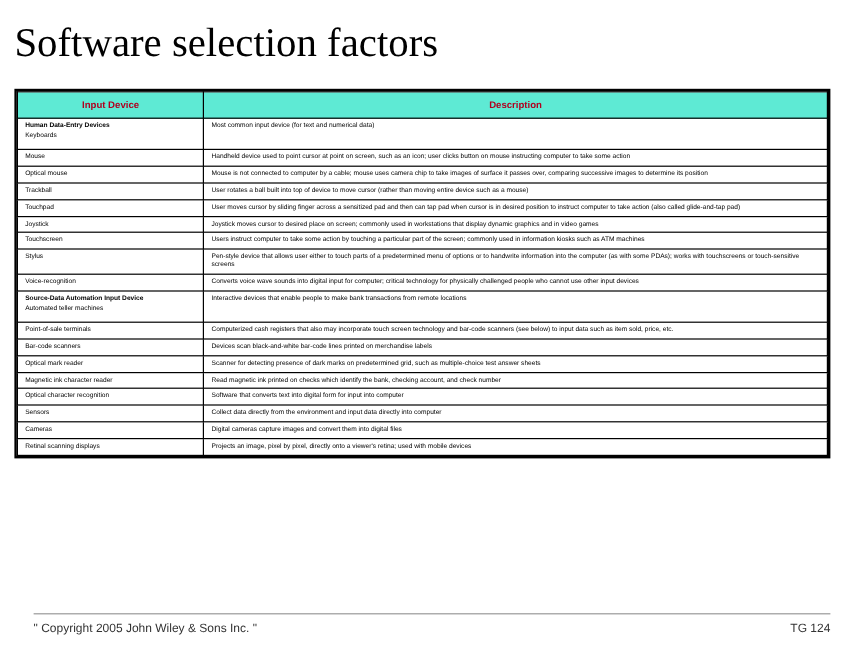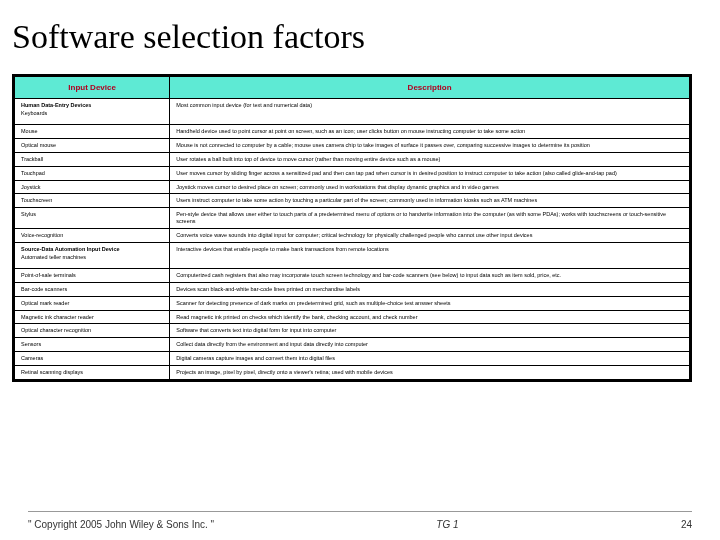--- a/index.html
+++ b/index.html
@@ -10,21 +10,21 @@
   table { width: 100%; border-collapse: collapse; table-layout: fixed; }
   col.c1 { width: 23%; }
   col.c2 { width: 77%; }
   th, td { border: 1px solid #000; padding: 3px 6px; vertical-align: top; }
   thead th { background: #5eead4; color: #b00020; font-weight: 700; font-size: 8px; font-family: Arial, Helvetica, sans-serif; text-align: center; padding: 6px 4px; }
   tbody td { font-size: 5.5px; font-family: Arial, Helvetica, sans-serif; line-height: 1.25; color: #000; }
   td .section-hd { font-weight: 700; font-size: 5.5px; display: block; margin-bottom: 1px; }
   td .item-name { font-weight: 400; }
   .footer { position: absolute; left: 0; right: 0; bottom: 10px; display: flex; align-items: center; font-size: 10px; font-family: Arial, Helvetica, sans-serif; color: #333; padding: 0 28px; }
   .footer .copy { flex: 0 0 auto; }
-  .footer .mid { flex: 1 1 auto; text-align: center; font-style: italic; }
+  .footer .mid { flex: 1 1 auto; text-align: right; }
   .footer .pnum { flex: 0 0 auto; }
   .footer-rule { position: absolute; left: 28px; right: 28px; bottom: 28px; height: 1px; background: #999; }
   .tall td { height: 26px; }
 </style>
 </head>
 <body>
 
 <div class="slide">
   <h1 class="title">Software selection factors</h1>
 

